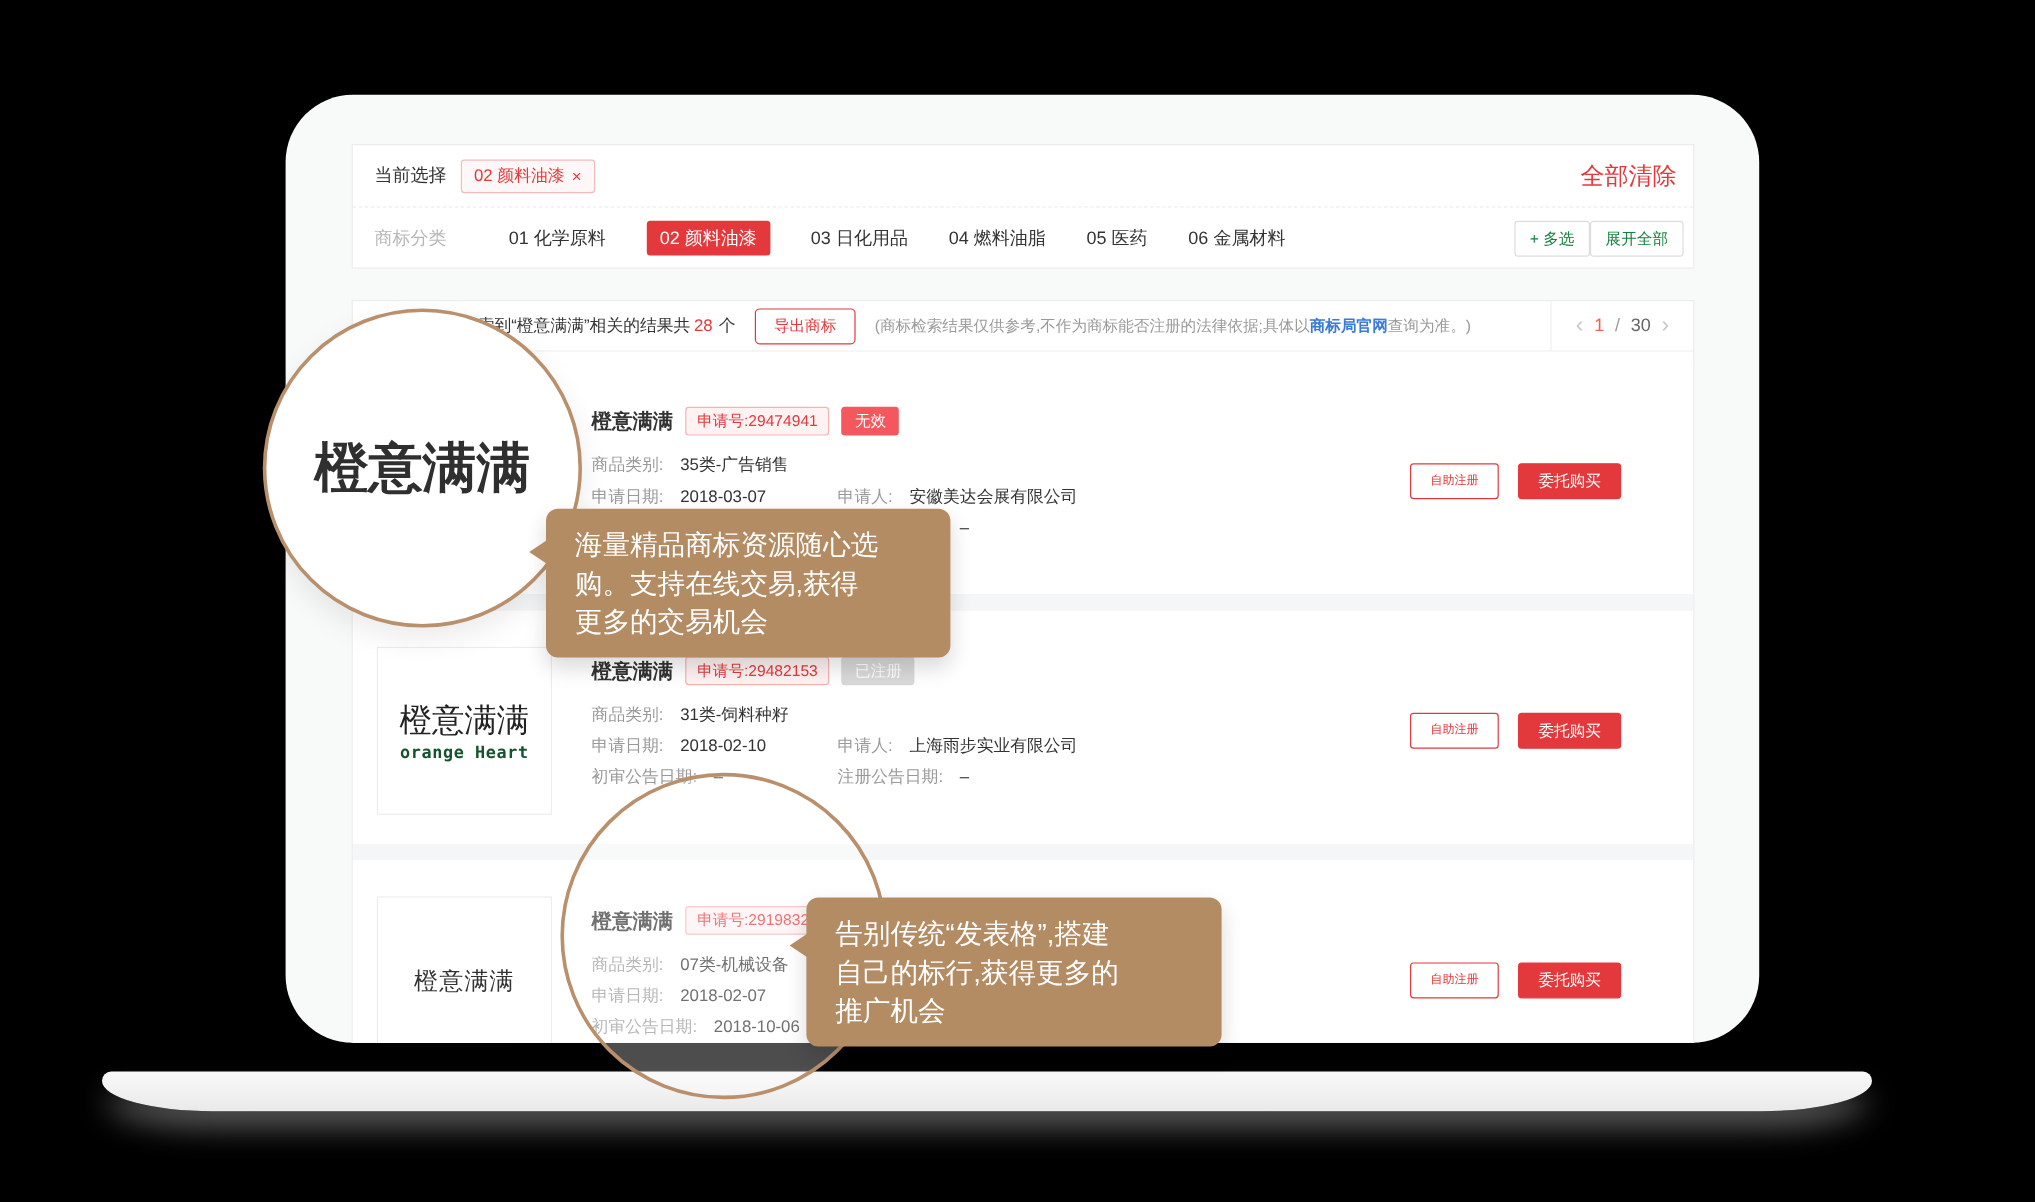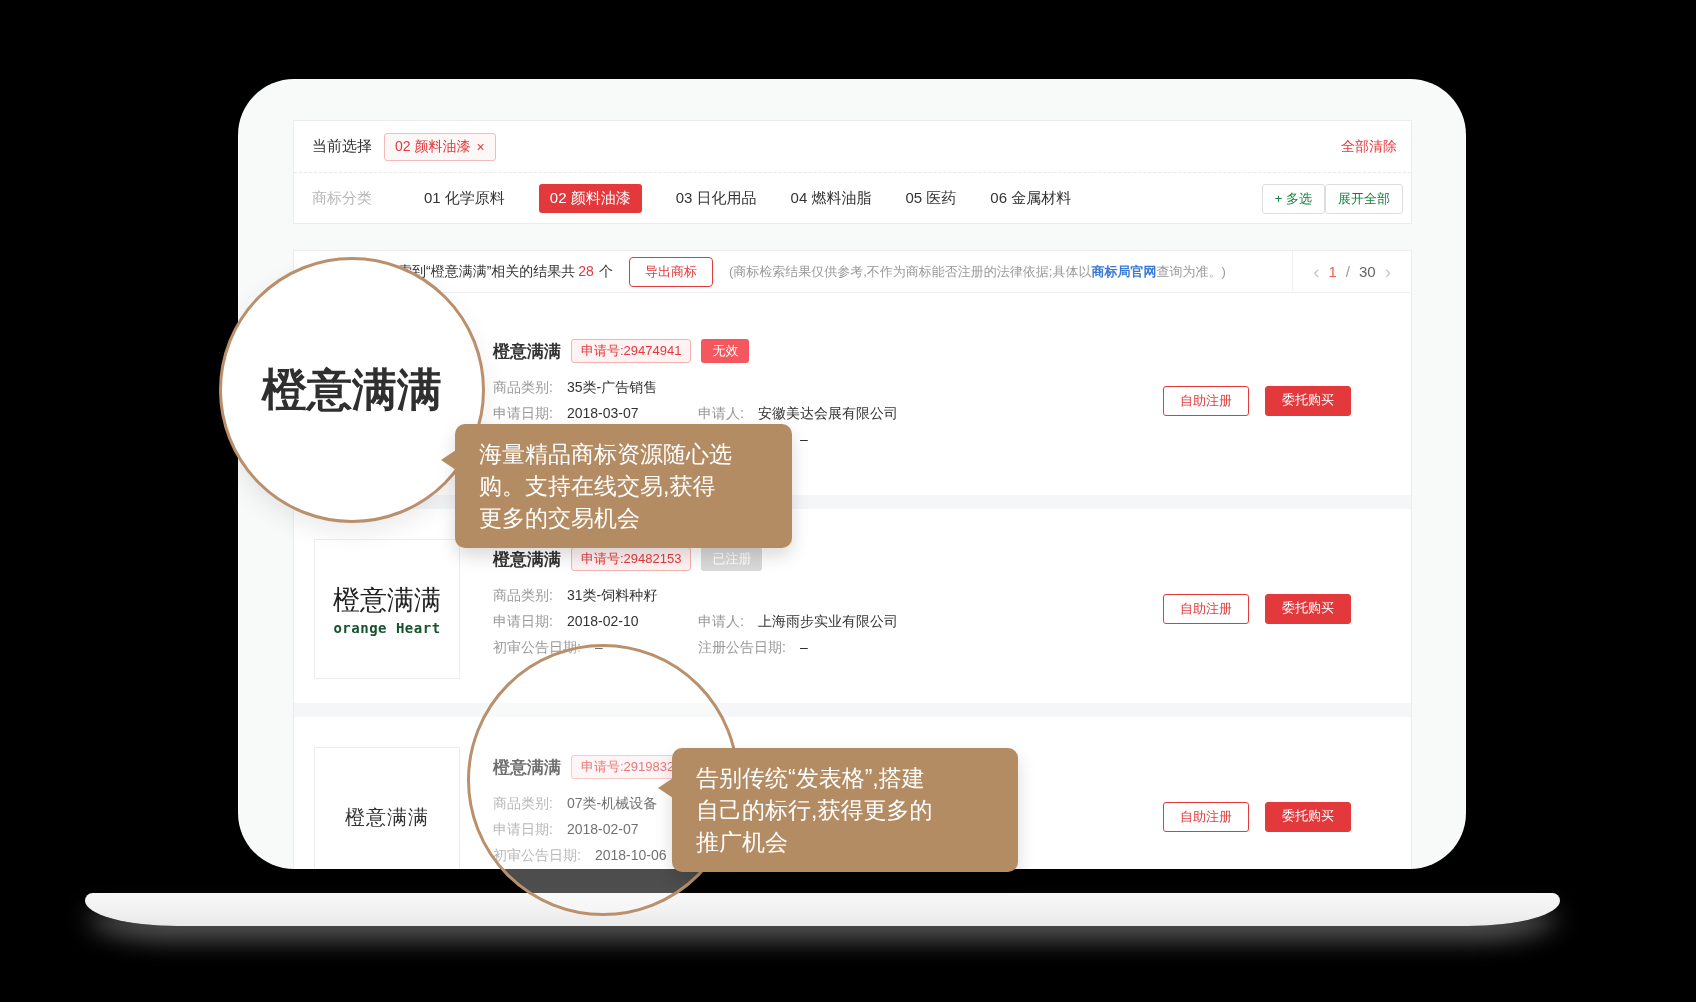--- a/index.html
+++ b/index.html
@@ -19,21 +19,21 @@
 
   .top-panel { position:absolute; left:55px; top:41px; width:1119px; height:104px;
     background:#fff; border:1px solid #ececec; }
   .sel-row { height:52px; display:flex; align-items:center; padding:0 14px 0 18px;
     border-bottom:1px dashed #e9e9e9;justify-content:space-between; }
   .sel-label { font-size:15px; color:#333; font-weight:500; }
   .sel-tag { margin-left:12px; display:inline-flex; align-items:center; gap:6px;
     padding:4px 10px; border:1px solid #f3bcba; background:#fef7f7; border-radius:3px;
     color:#e4393c; font-size:14px; cursor:pointer; }
   .tag-x { font-size:14px; }
-  .clear-all { margin-left:auto; color:#e4393c; font-size:14px; cursor:pointer; }
+  .clear-all { margin-left:auto; color:#e4393c; font-size:20px; cursor:pointer; }
 
   .cat-row { height:51px; display:flex; align-items:center; padding:0 8px 0 18px; }
   .cat-label { font-size:15px; color:#b8b8b8; margin-right:52px; }
   .cat-item { font-size:15px; color:#333; margin-right:34px; cursor:pointer; white-space:nowrap; }
   .cat-item.selected { background:#e4393c; color:#fff; padding:5px 11px; border-radius:3px; }
   .cat-spacer { flex:1; }
   .ghost-btn { font-size:13px; color:#15803d; border:1px solid #ddd; background:#fff;
     padding:5px 12px; border-radius:3px; margin-left:0; cursor:pointer; white-space:nowrap; }
 
   .results-panel { position:absolute; left:55px; top:171px; width:1119px; height:619px;
@@ -75,24 +75,24 @@
   .status-badge.registered { background:#d9d9d9; }
 
   .detail-line { position:absolute; left:199px; display:flex; font-size:14px; line-height:20px; }
   .dl-1 { top:76px;text-align:center; } .dl-2 { top:102px; } .dl-3 { top:128px; }
   .field { display:inline-flex; }
   .field.w { width:205px; }
   .flabel { color:#999; margin-right:14px; white-space:nowrap; }
   .fvalue { color:#333; white-space:nowrap; }
 
   .row-actions { position:absolute; right:60px; top:85px; display:flex; gap:16px; }
-  .btn-outline { font-size:13px; color:#e4393c; border:1px solid #e4393c; background:#fff;
+  .btn-outline { font-size:10px; color:#e4393c; border:1px solid #e4393c; background:#fff;
     height:30px; line-height:28px; padding:0 16px; border-radius:3px; cursor:pointer; white-space:nowrap; }
   .btn-solid { font-size:13px; color:#fff; border:1px solid #e4393c; background:#e4393c;
-    height:30px; line-height:28px; padding:0 16px; border-radius:3px; cursor:pointer; white-space:nowrap;font-family:Liberation Mono, monospace; }
+    height:30px; line-height:28px; padding:0 16px; border-radius:3px; cursor:pointer; white-space:nowrap; }
 
   
   .magnifier { position:absolute; border-radius:50%; border:3px solid #b9906b; z-index:6;
     display:flex; align-items:center; justify-content:center; }
   .magnifier-1 { left:219px; top:257px; width:266px; height:266px; background:#fff;
     box-shadow:0 10px 24px rgba(0,0,0,.08); }
   .mag-text { font-size:45px; font-weight:700; color:#2f2f2f; white-space:nowrap; }
   .magnifier-2 { left:467px; top:644px; width:272px; height:272px; background:rgba(255,255,255,.3); }
 
   .tooltip { position:absolute; z-index:7; background:#b48c64; color:#fff; border-radius:10px;

